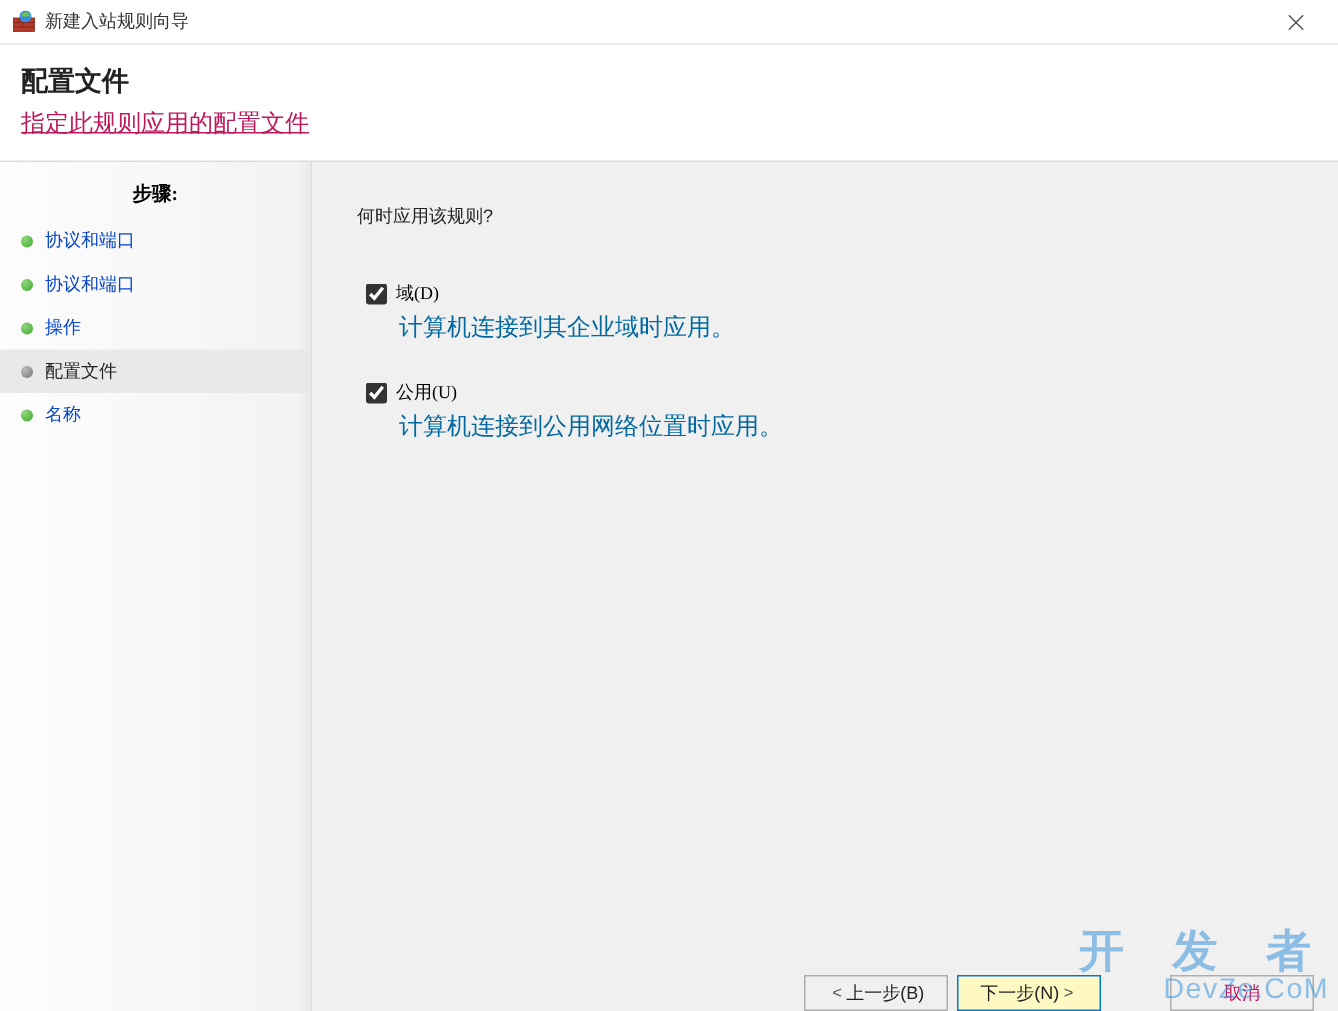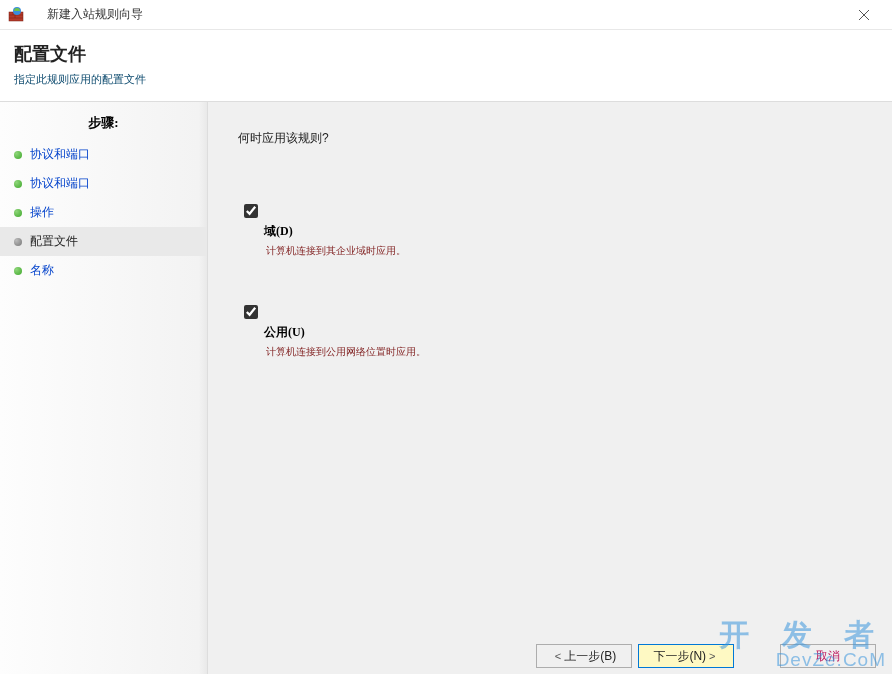--- a/index.html
+++ b/index.html
@@ -12,21 +12,20 @@
       overflow: hidden;
       position: relative;
     }
     .titlebar {
       height: 30px;
       display: flex;
       align-items: center;
       padding: 0 8px;
       border-bottom: 1px solid #e8e8e8;
       background: #fff;
-      gap: 17px;
     }
     .titlebar .app-icon {
       width: 16px; height: 16px;
       margin-right: 6px;
       display: inline-flex;
       align-items: center;
       justify-content: center;
     }
     .titlebar .title {
       flex: 1;
@@ -46,22 +45,23 @@
       border-bottom: 1px solid #ddd;
     }
     .header h1 {
       font-size: 18px;
       font-weight: 700;
       color: #222;
       margin-bottom: 6px;
       font-family: "SimSun","Microsoft YaHei",serif;
     }
     .header .subtitle {
-      font-size: 11px;
-      color: #0c4a6e;
+      font-size: 16px;
+      color: #be185d;
+      text-decoration: underline;
     }
 
     .body {
       display: flex;
       height: calc(674px - 30px - 64px);
     }
 
     .sidebar {
       width: 208px;
       background: linear-gradient(to right, #fdfdfd 0%, #f3f3f3 96%, #e9e9e9 100%);
@@ -120,29 +120,28 @@
     .option-row {
       display: flex;
       align-items: center;
     }
     .option input[type=checkbox] {
       width: 14px; height: 14px;
       margin-right: 6px;
       accent-color: #333;
     }
     .option-label {
-      font-weight: 700;
+      font-weight: 400;
       font-size: 12px;
       font-family: "SimSun","Microsoft YaHei",serif;
-      margin-top: 42px;
     }
     .option-desc {
       margin: 4px 0 0 22px;
-      font-size: 10px;
-      color: #7f1d1d;
+      font-size: 16px;
+      color: #0369a1;
     }
 
     .footer {
       position: absolute;
       bottom: 14px;
       right: 16px;
       display: flex;
       gap: 6px;
     }
     .btn {

